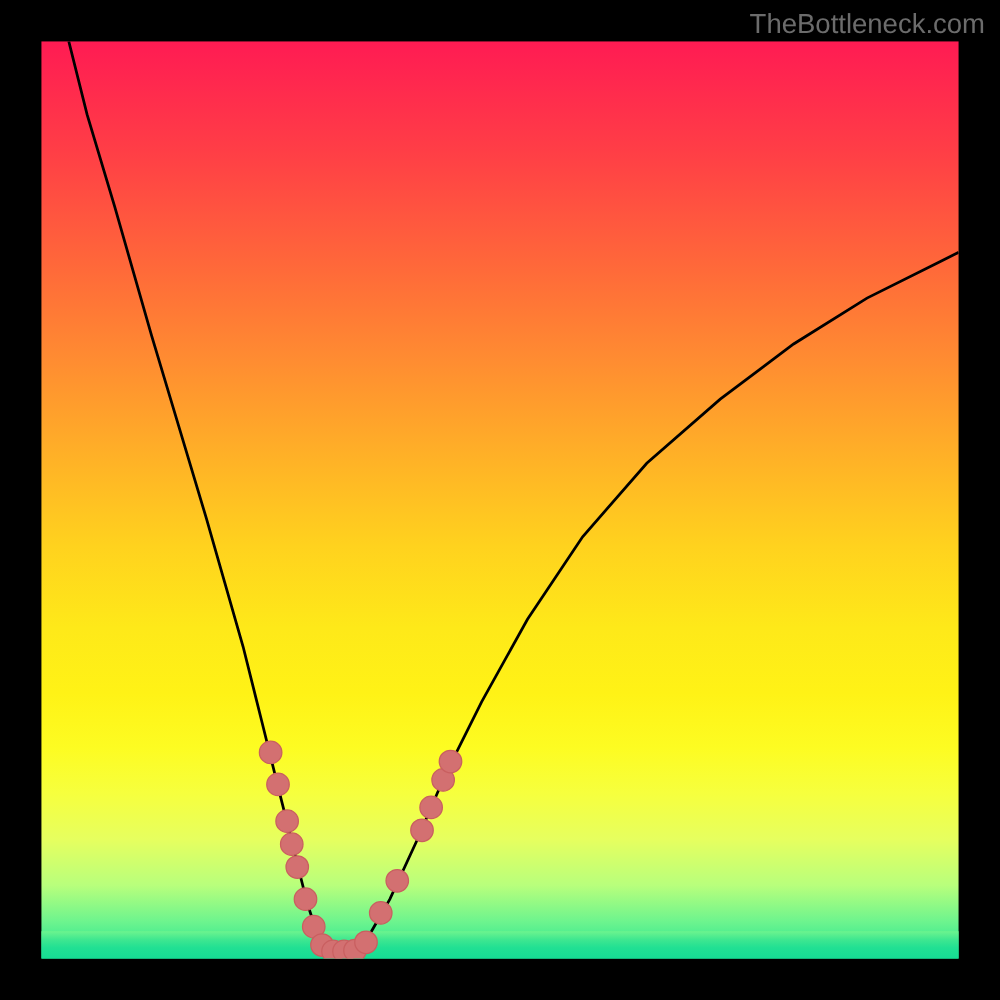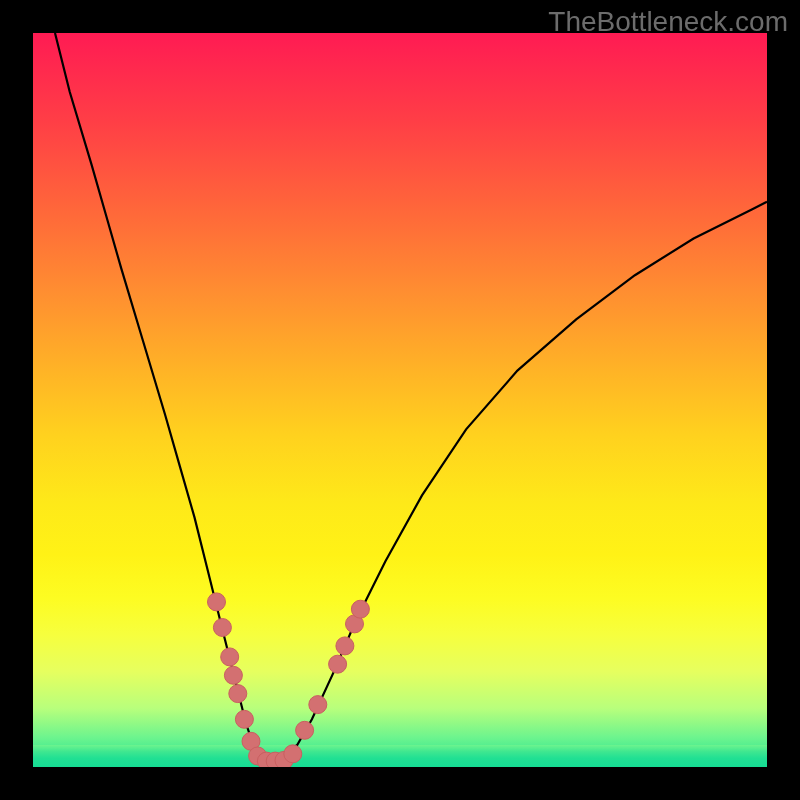--- a/index.html
+++ b/index.html
@@ -66,21 +66,21 @@
     position: absolute;
     inset: 0;
     width: 100%;
     height: 100%;
   }
   .watermark {
     position: absolute;
     top: 6px;
     right: 12px;
     color: #6c6c6c;
-    font-size: 28px;
+    font-size: 22px;
     font-weight: 500;
     letter-spacing: 0px;
   }
 </style>
 </head>
 <body>
 
 <div class="frame">
   <div class="plot-area">
     <div class="gradient-bg"></div>

